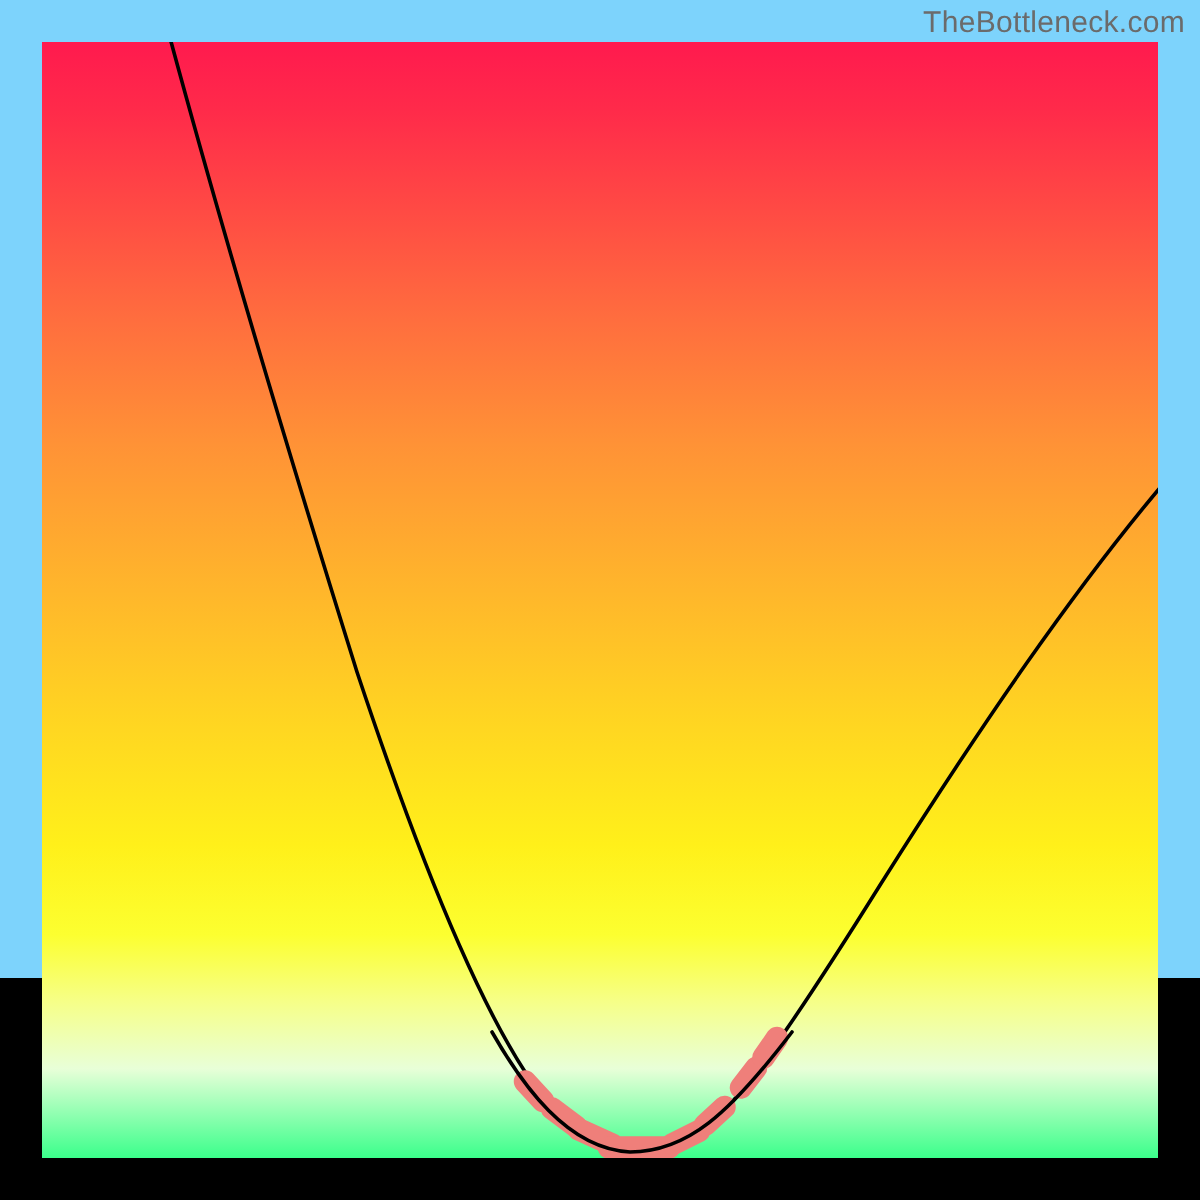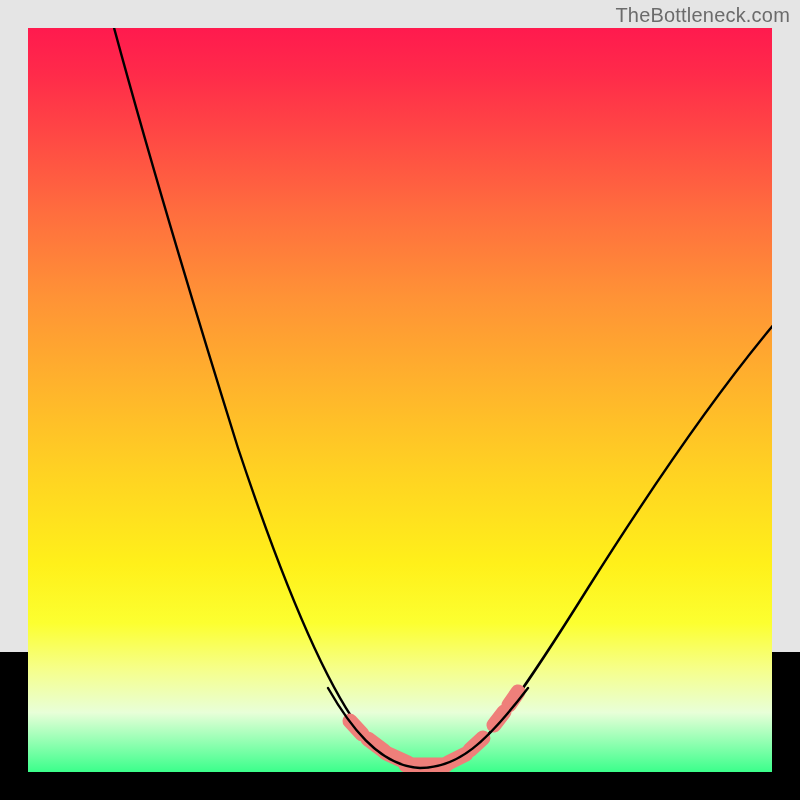--- a/index.html
+++ b/index.html
@@ -9,21 +9,21 @@
     height: 800px;
     overflow: hidden;
     background: #000;
     font-family: Arial, Helvetica, sans-serif;
   }
   .frame {
     position: absolute;
     top: 0; left: 0;
     width: 800px;
     height: 652px;
-    background: #e5e5e5;
+    background: #7dd3fc;
   }
   .plot-area {
     position: absolute;
     top: 28px;
     left: 28px;
     width: 744px;
     height: 744px;
     overflow: hidden;
   }
   .gradient {

